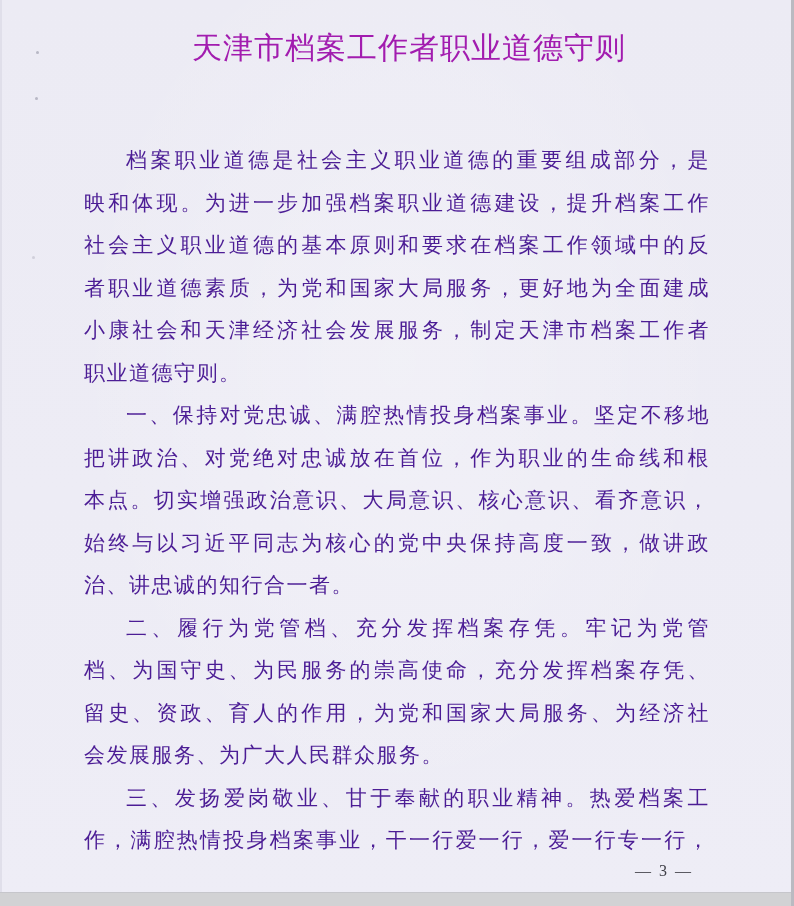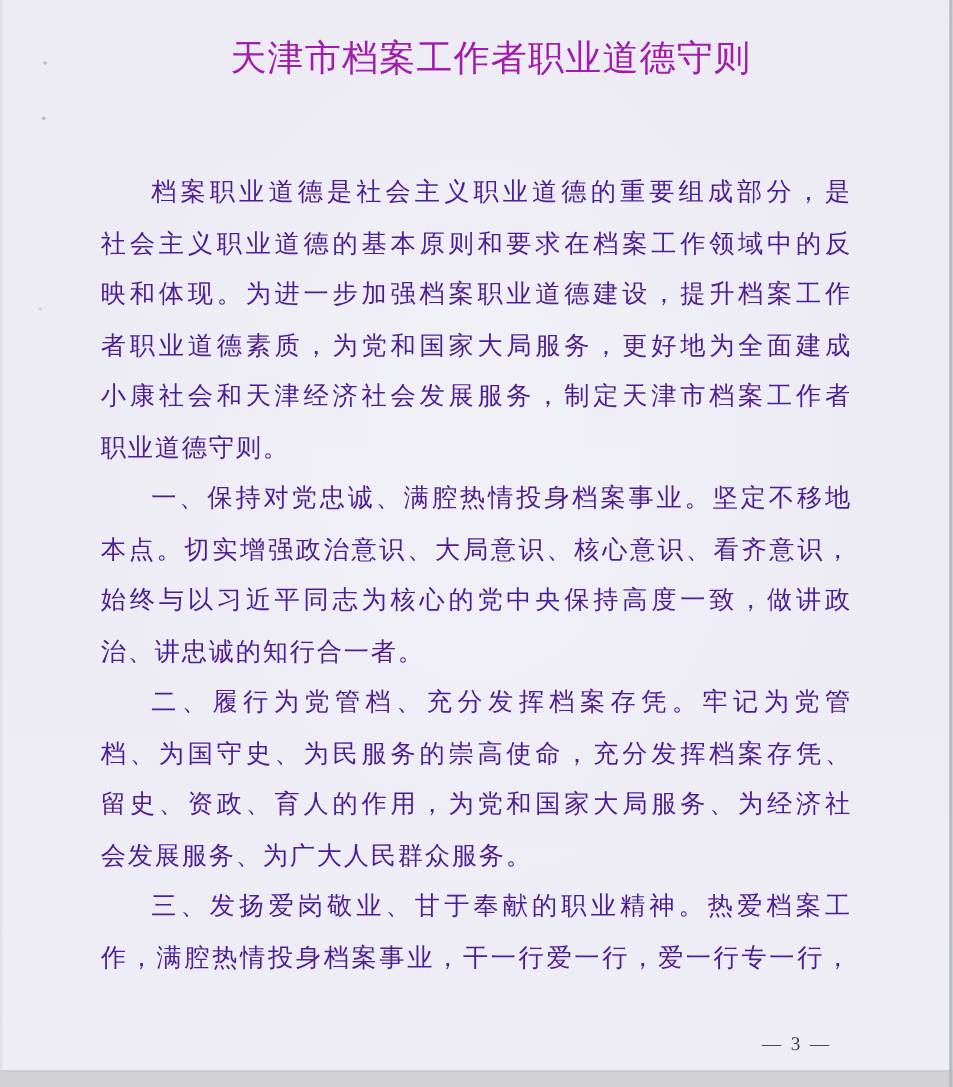--- a/index.html
+++ b/index.html
@@ -91,29 +91,30 @@
 <div class="speck s1"></div>
 <div class="speck s2"></div>
 <div class="speck s3"></div>
 
 <div class="doc-title">天津市档案工作者职业道德守则</div>
 
 <div class="doc-body">
 
   <div>
     <div class="line first">档案职业道德是社会主义职业道德的重要组成部分，是</div>
+    <div class="line">映和体现。为进一步加强档案职业道德建设，提升档案工作</div>
     <div class="line">社会主义职业道德的基本原则和要求在档案工作领域中的反</div>
-    <div class="line">映和体现。为进一步加强档案职业道德建设，提升档案工作</div>
     <div class="line">者职业道德素质，为党和国家大局服务，更好地为全面建成</div>
     <div class="line">小康社会和天津经济社会发展服务，制定天津市档案工作者</div>
     <div class="line last">职业道德守则。</div>
   </div>
 
   <div>
     <div class="line first">一、保持对党忠诚、满腔热情投身档案事业。坚定不移地</div>
+    <div class="line">把讲政治、对党绝对忠诚放在首位，作为职业的生命线和根</div>
     <div class="line">本点。切实增强政治意识、大局意识、核心意识、看齐意识，</div>
     <div class="line">始终与以习近平同志为核心的党中央保持高度一致，做讲政</div>
     <div class="line last">治、讲忠诚的知行合一者。</div>
   </div>
 
   <div>
     <div class="line first">二、履行为党管档、充分发挥档案存凭。牢记为党管</div>
     <div class="line">档、为国守史、为民服务的崇高使命，充分发挥档案存凭、</div>
     <div class="line">留史、资政、育人的作用，为党和国家大局服务、为经济社</div>
     <div class="line last">会发展服务、为广大人民群众服务。</div>

